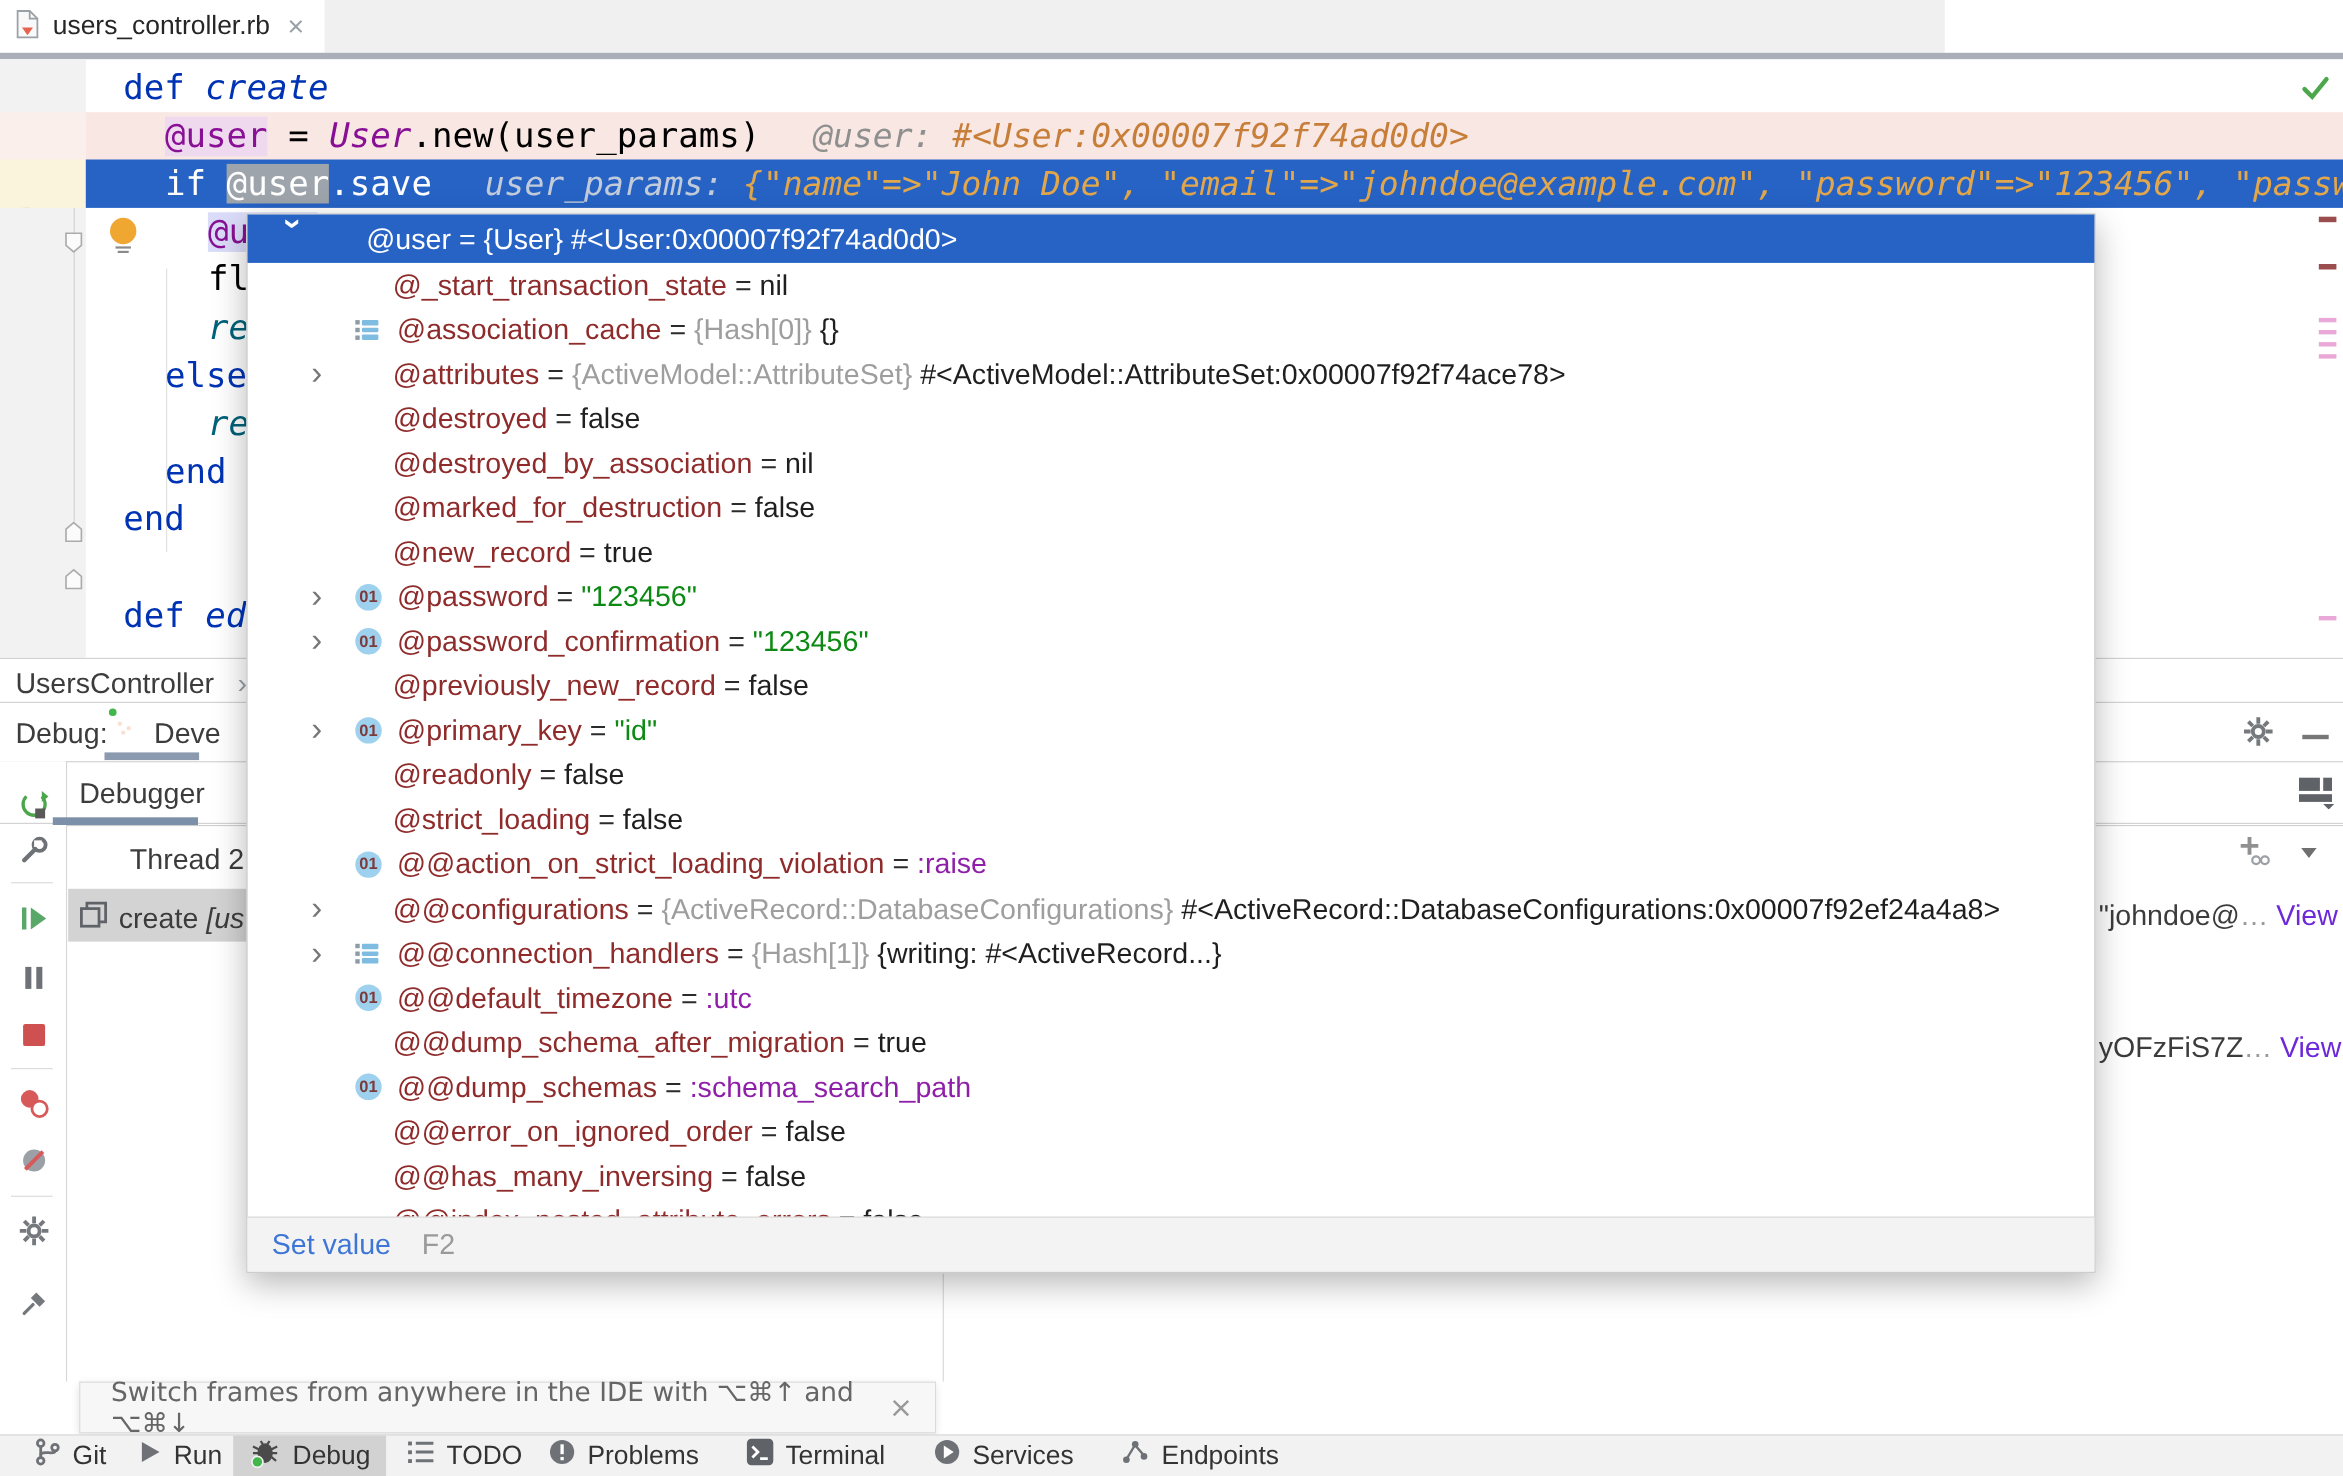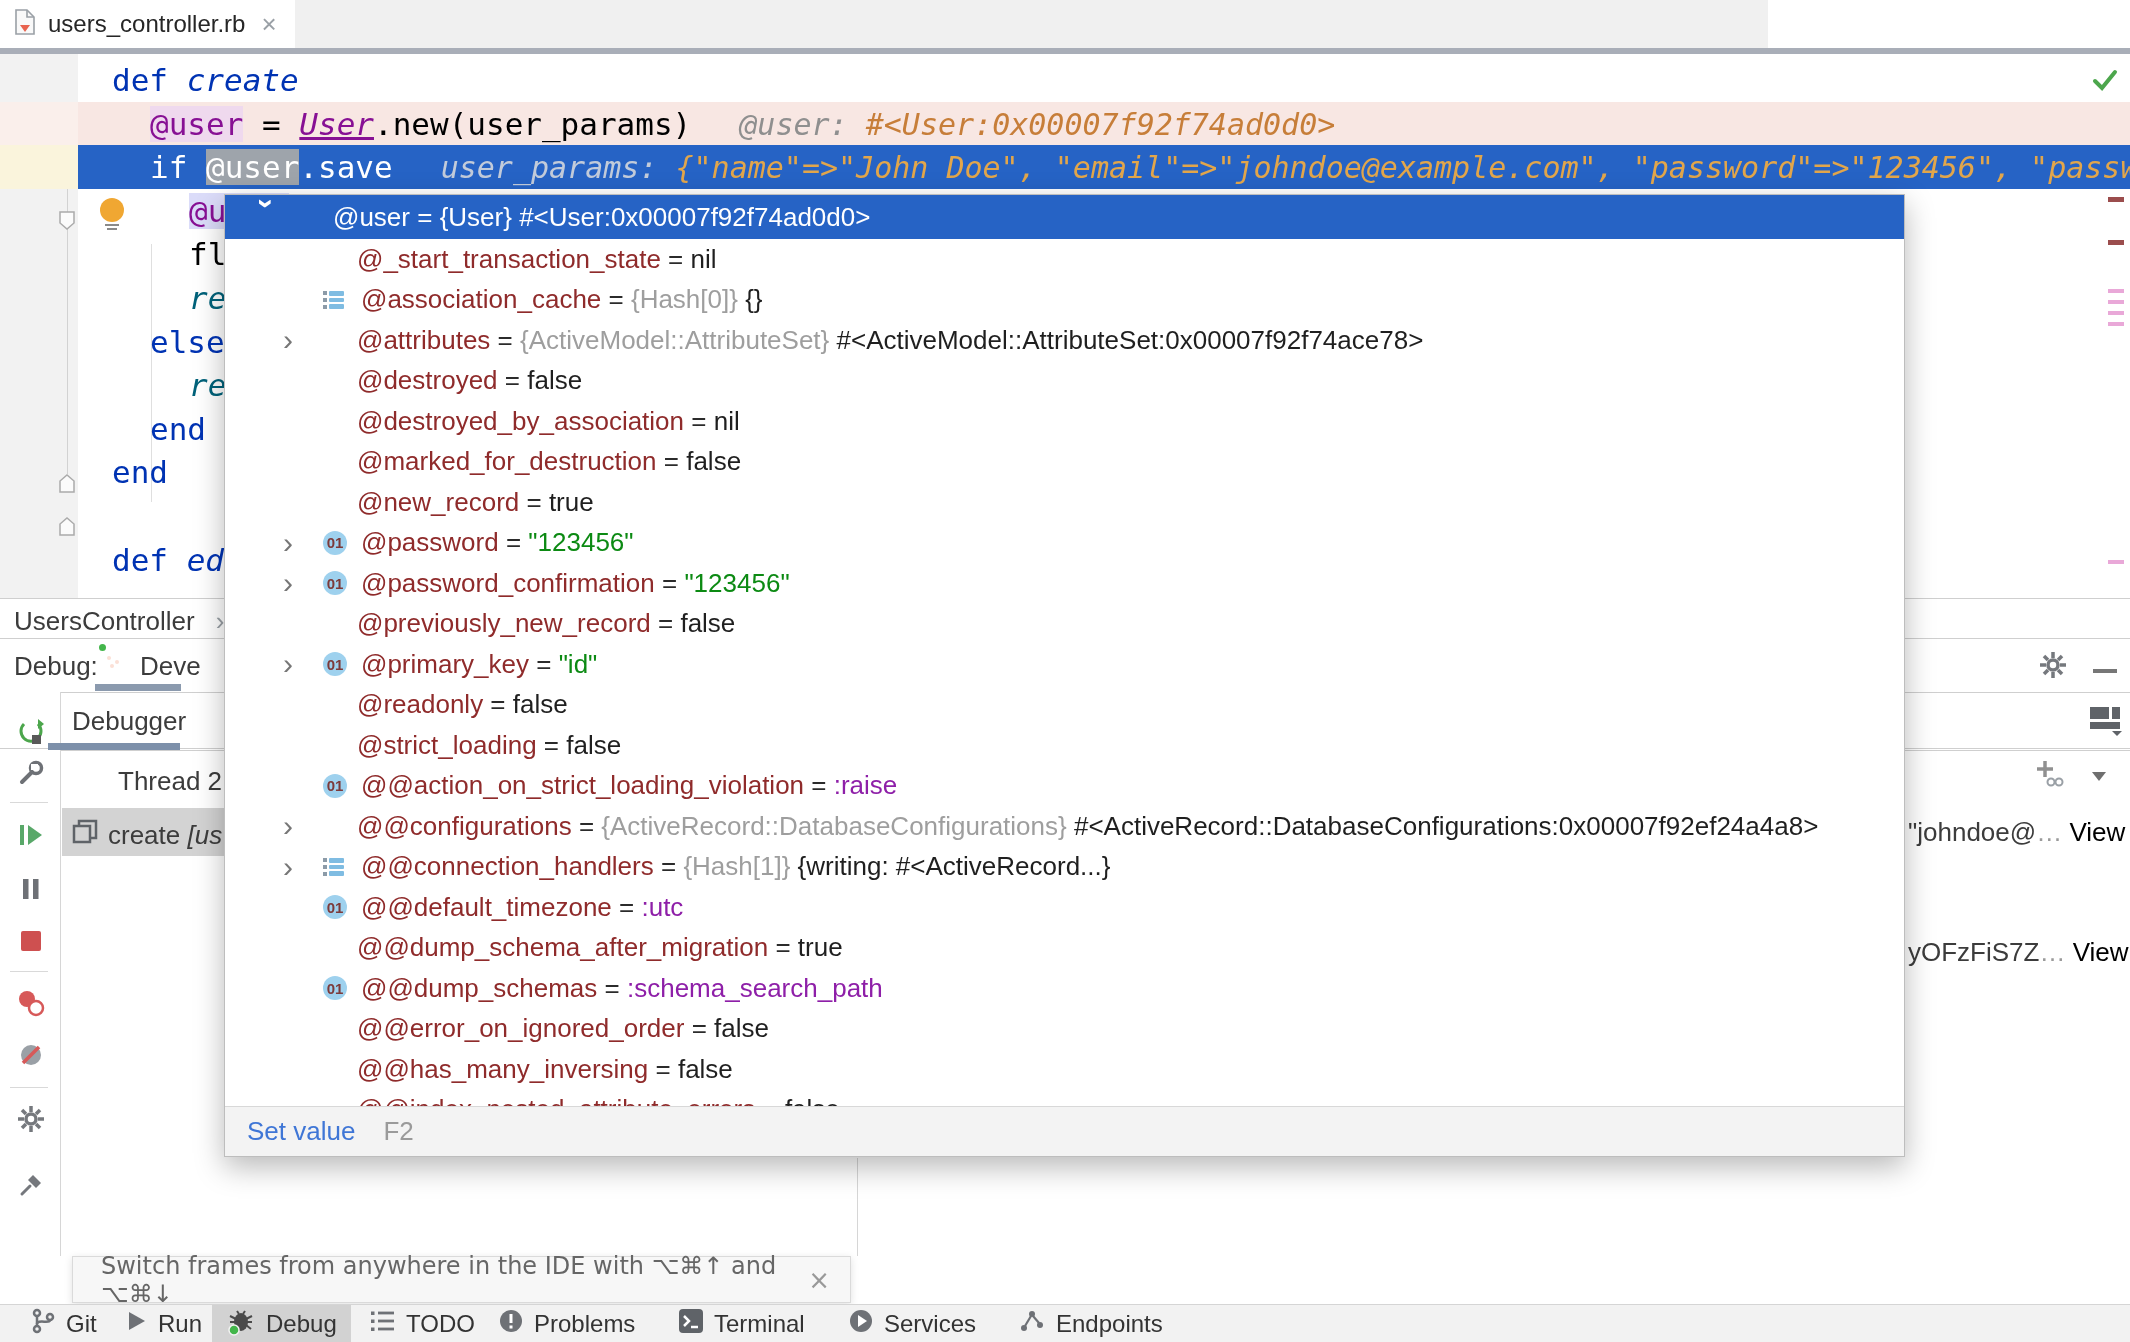--- a/index.html
+++ b/index.html
@@ -19,21 +19,21 @@
   
   .editor{ left:0; top:54px; width:2130px; height:544px; background:#fff; overflow:hidden; }
   .gutter{ position:absolute; left:0; top:0; width:78px; height:544px; background:#f2f2f2; }
   .row-bg{ position:absolute; left:78px; width:2052px; height:44px; }
   .gut-bg{ position:absolute; left:0; width:78px; height:44px; }
   .bg-bp{ background:#f8e7e3; } .gut-bp{ background:#faefeb; }
   .bg-exec{ background:#2663c5; } .gut-exec{ background:#faf4dc; }
   .codeline{ position:absolute; height:44px; line-height:44px; white-space:pre;
              font-family:"DejaVu Sans Mono", monospace; font-size:31px; }
   .kw{ color:#0033b3; } .kwi{ color:#0033b3; font-style:italic; }
-  .pl{ color:#000; } .cls{ color:#871094; font-style:italic;text-decoration:underline; }
+  .pl{ color:#000; } .cls{ color:#871094; font-style:italic; }
   .ivar{ color:#871094; } .occ{ background:#efd9ee; }
   .lav{ background:#dbdcf9; padding-right:44px; }
   .w{ color:#fff; } .selgray{ background:#9ea4ab; color:#fff; }
   .meth{ color:#00627a; font-style:italic; }
   .hint{ font-style:italic; font-size:30px; padding-left:48px; }
   .hint .hl{ color:#8f8f8f; } .hint .hv{ color:#c77e39; }
   .hint.on-exec .hl{ color:#c2cbda; } .hint.on-exec .hv{ color:#e2a64b; }
   .guide{ position:absolute; width:1px; background:#dfdfdf; }
   .foldline{ position:absolute; left:67px; width:1px; background:#d2d2d2; }
 
@@ -76,21 +76,21 @@
   .toolrow{ font-size:26px; color:#3c3c3c; }
   .underline{ position:absolute; height:7px; background:#8b9aae; z-index:3;}
   .lefttb{ position:absolute; left:0; top:692px; width:60px; height:564px; background:#fff; z-index:2;}
   .ltb-btn{ position:absolute; left:14px; width:34px; height:34px; display:flex; align-items:center; justify-content:center; }
   .sep-h{ position:absolute; left:10px; width:38px; height:1px; background:#d9d9d9; }
   .thread-ico{ width:20px; height:26px; border-radius:50%; background:#ee9472; }
   .sel-frame{ position:absolute; left:62px; top:808px; width:798px; height:48px; background:#d3d3d3; z-index:2;}
   .rails{ position:relative; width:28px; height:28px; border-radius:50% 55% 50% 45%; background:#f2906f; }
   .rails i{ position:absolute; width:4px; height:4px; border-radius:50%; background:#fbe0d6;}
   .rails .gd{ position:absolute; left:-3px; bottom:-3px; width:11px; height:11px; border-radius:50%; background:#43b64b; border:2px solid #fff;}
-  .viewlink{ color:#000000; }
+  .viewlink{ color:#6d28d9; }
   .ell{ color:#9a9a9a; }
 
   
   .notif{ left:72px; top:1256px; width:779px; height:47px; background:#f7f7f7; border:1px solid #dadada;
           box-shadow:0 2px 8px rgba(0,0,0,.12); display:flex; align-items:center; z-index:20;
           font-size:24px; color:#666; padding:0 20px 0 28px; font-family:"DejaVu Sans", sans-serif;}
   .notif .x{ margin-left:auto; color:#999; font-size:26px; }
 
   
   .statusbar{ left:0; top:1304px; width:2130px; height:38px; background:#f2f2f2; border-top:1px solid #d5d5d5; z-index:20;}

